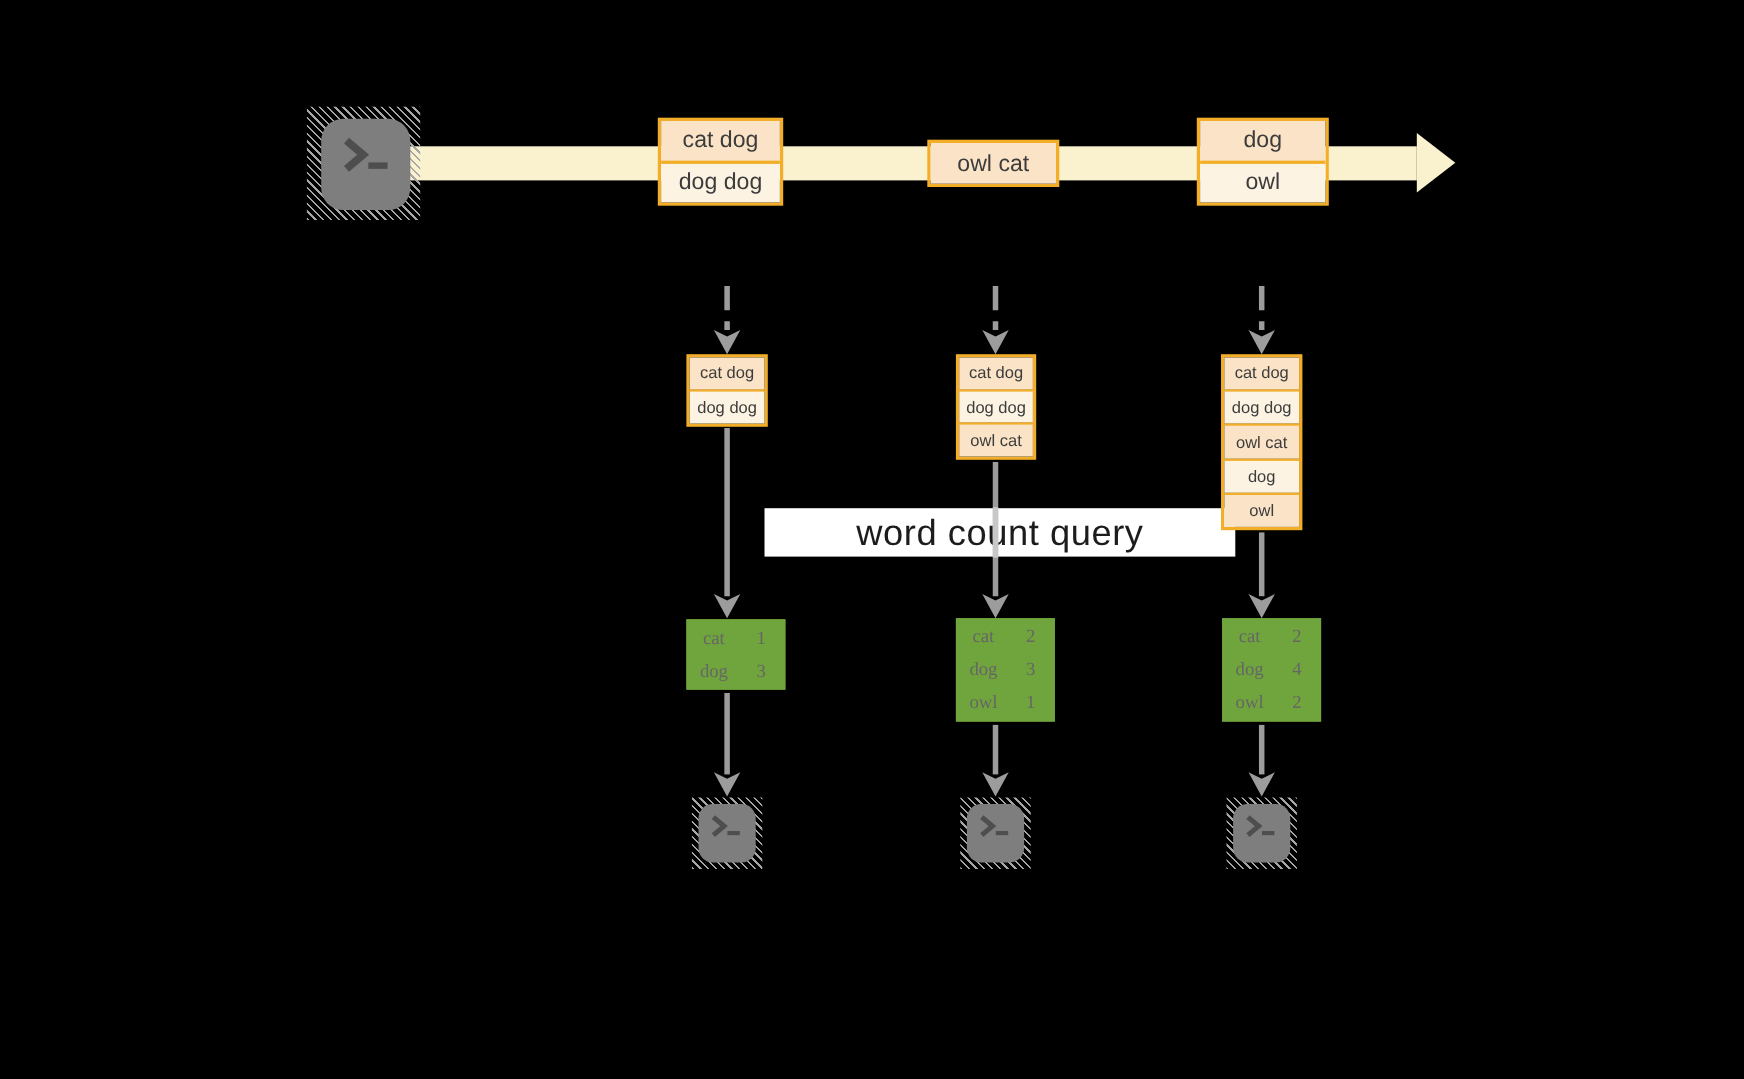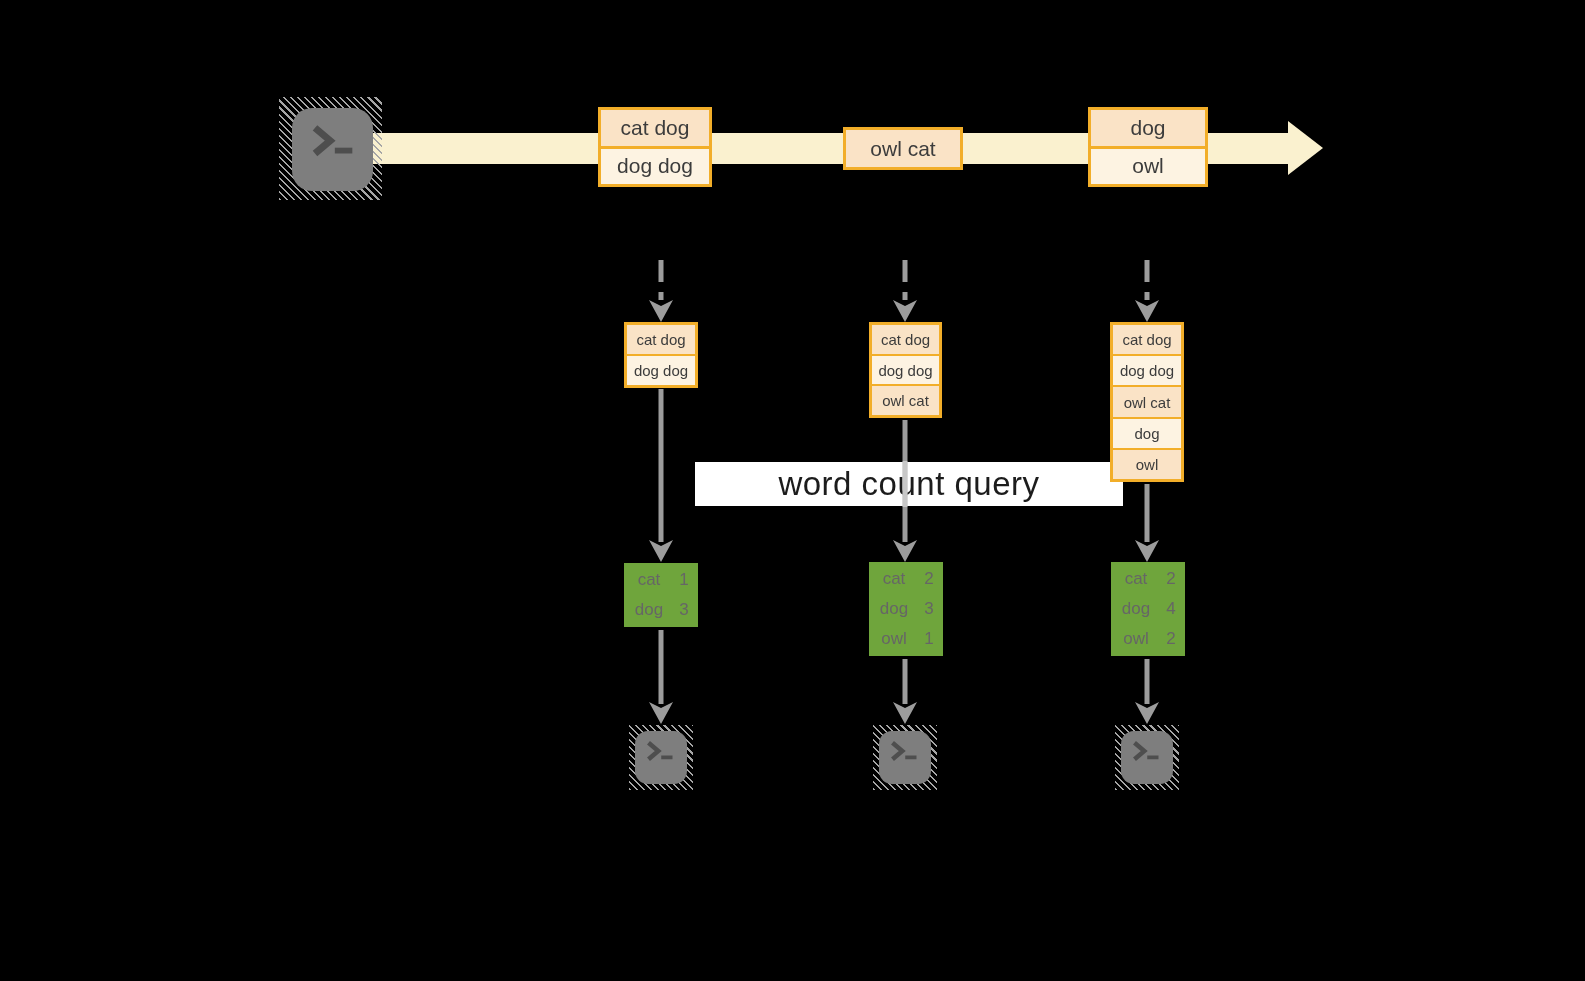--- a/index.html
+++ b/index.html
@@ -32,23 +32,23 @@
   .batch-box{position:absolute;z-index:3;box-sizing:border-box;border:3px solid var(--orange);
              display:flex;flex-direction:column;}
   .batch-row{flex:1;display:flex;align-items:center;justify-content:center;color:var(--boxtext);}
   .batch-row + .batch-row{border-top:3px solid var(--orange);}
   .stream-size .batch-row{font-size:21px;}
   .mini-size .batch-row{font-size:15px;}
   .mini-size .batch-row + .batch-row{border-top:2px solid var(--orange);}
   .fill-a{background:var(--peach);} .fill-b{background:var(--cream);}
 
   
-  .count-table{position:absolute;z-index:3;box-sizing:border-box;width:74px;
+  .count-table{position:absolute;z-index:3;box-sizing:border-box;width:90px;
                border:3px solid var(--green);background:var(--green);
-               display:grid;grid-template-columns:44px 1fr;gap:2px;}
+               display:grid;grid-template-columns:44px 1fr;gap:2px;font-family:Liberation Serif, serif;}
   .count-table .cell{display:flex;align-items:center;justify-content:center;
                      font-size:17px;color:var(--celltext);height:28px;}
 
   
   .terminal{position:absolute;z-index:3;
             background:repeating-linear-gradient(45deg,#A6A6A6 0 1.5px,transparent 1.5px 5px);}
   .terminal-body{position:absolute;background:var(--termgray);}
   .terminal.big{left:279px;top:97px;width:103px;height:103px;}
   .terminal.big .terminal-body{left:13px;top:11px;right:9px;bottom:9px;border-radius:20px;}
   .terminal.small{width:64px;height:65px;top:725px;}

